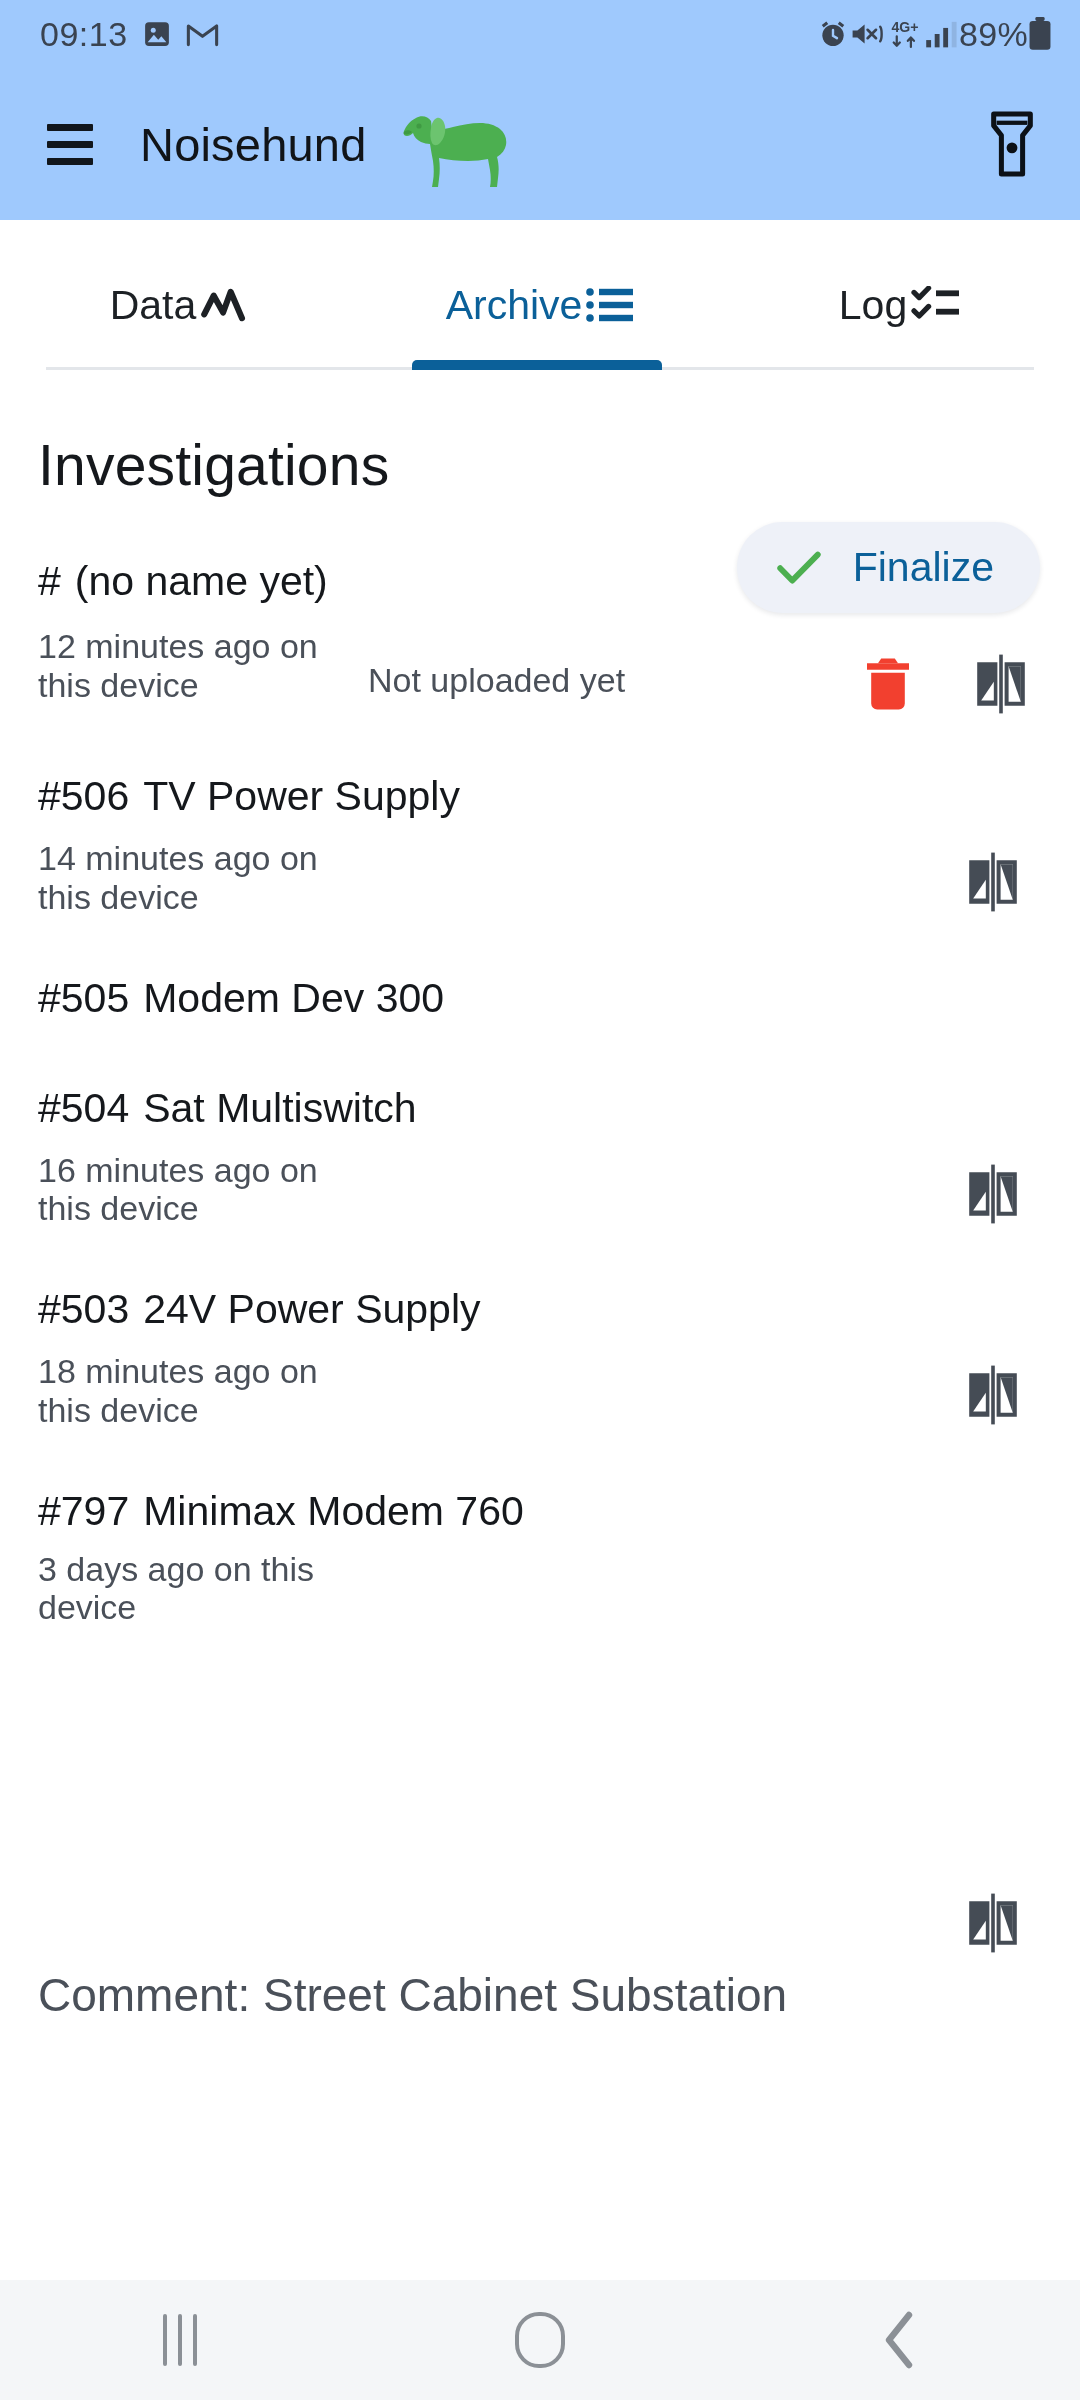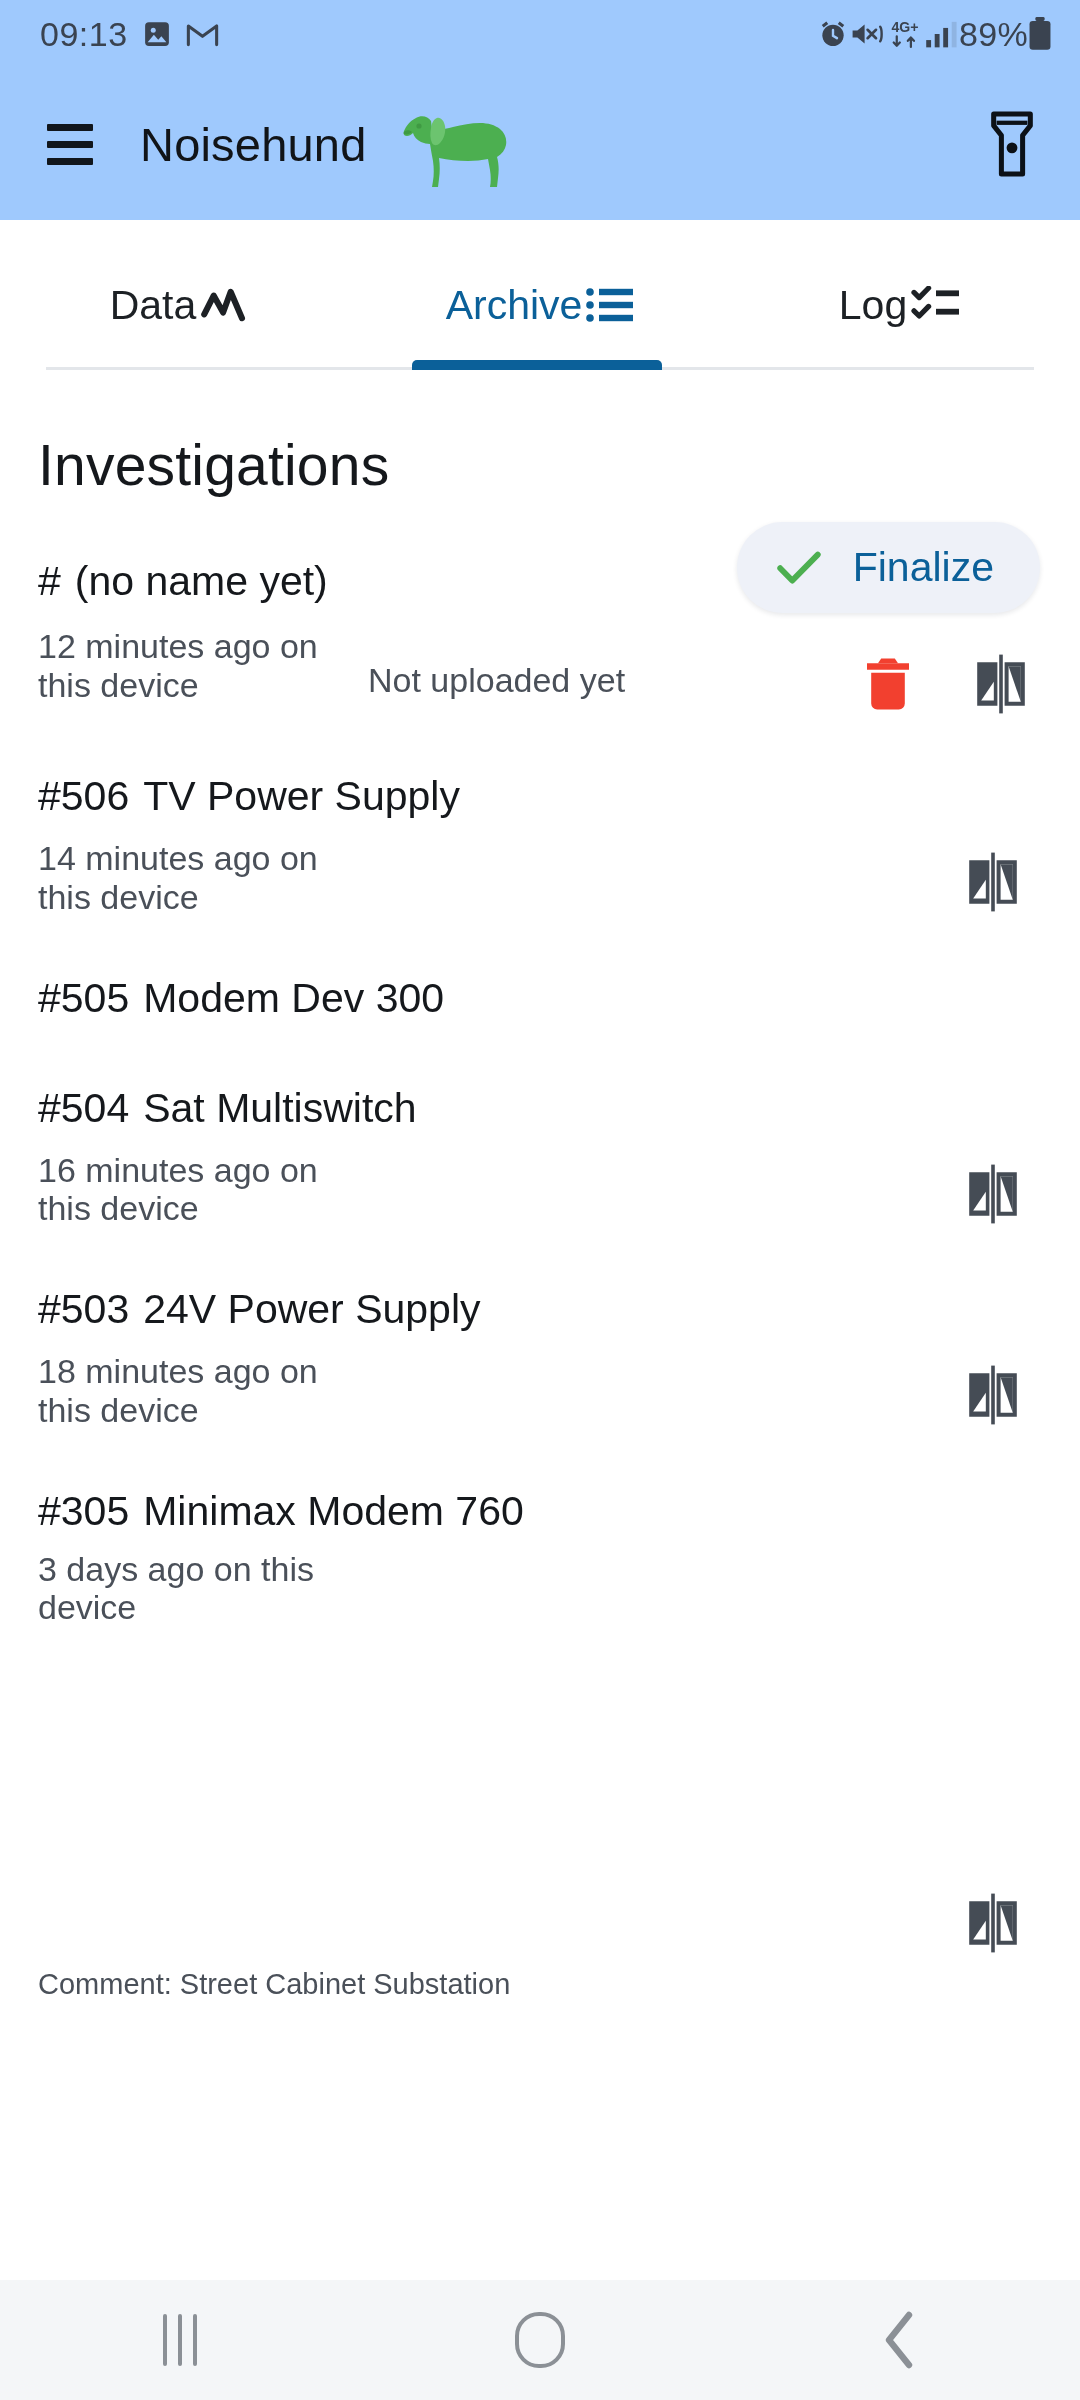--- a/index.html
+++ b/index.html
@@ -68,21 +68,21 @@
     margin-top:-22px; margin-right:2px;
   }
   .finalize .flabel { font-size:41px; color:#0b6099; }
 
   .inv-body { display:flex; align-items:flex-start; margin-top:14px; }
   .inv-meta { width:330px; flex:0 0 330px; }
   .inv-time { font-size:34px; color:#4a5059; line-height:1.14; }
   .inv-status { font-size:34px; color:#4a5059; padding-top:34px; }
   .inv-actions { margin-left:auto; display:flex; align-items:center; gap:62px; padding-top:26px; padding-right:14px; }
   .act { background:none; border:none; padding:0; cursor:pointer; display:flex; align-items:center; }
-  .inv-comment { font-size:29px; color:#4a5059; margin-top:14px; }
+  .inv-comment { font-size:46px; color:#4a5059; margin-top:14px; }
 
   .r506 .inv-actions, .r505 .inv-actions, .r504 .inv-actions,
   .r503 .inv-actions, .r502 .inv-actions { padding-top:12px; padding-right:22px; }
   .r502 .inv-body { margin-top:10px;flex-direction:column; }
 
   
   .navbar { height:120px; background:#f4f6f8; display:flex; align-items:center; flex:0 0 auto; }
   .navbtn { flex:1 1 0; display:flex; align-items:center; justify-content:center; height:100%; }
   .nav-recents { display:flex; gap:11px; }
   .nav-recents i { display:block; width:4px; height:52px; background:#8b9096; border-radius:2px; }
@@ -337,21 +337,21 @@
               </g>
             </svg>
           </button>
         </div>
       </div>
     </div>
 
     <div class="inv r502">
       <div class="inv-head">
         <div class="inv-name">
-          <span class="num">#305</span><span>Minimax Modem 760</span>
+          <span class="num">#797</span><span>Minimax Modem 760</span>
         </div>
       </div>
       <div class="inv-body">
         <div class="inv-meta">
           <div class="inv-time">3 days ago on this device</div>
         </div>
         <div class="inv-actions">
           <button class="act">
             <svg width="54" height="62" viewBox="0 0 27 31">
               <g fill="#454c55">

